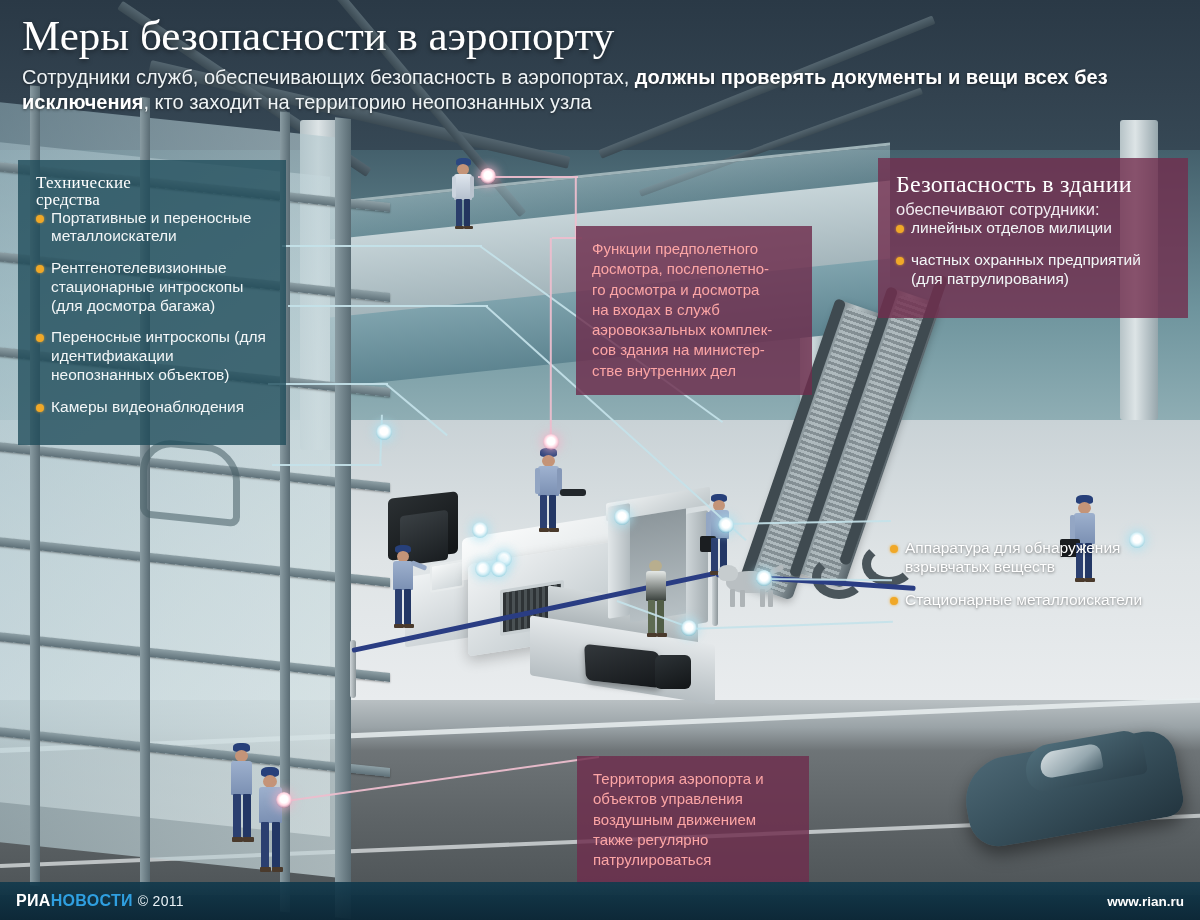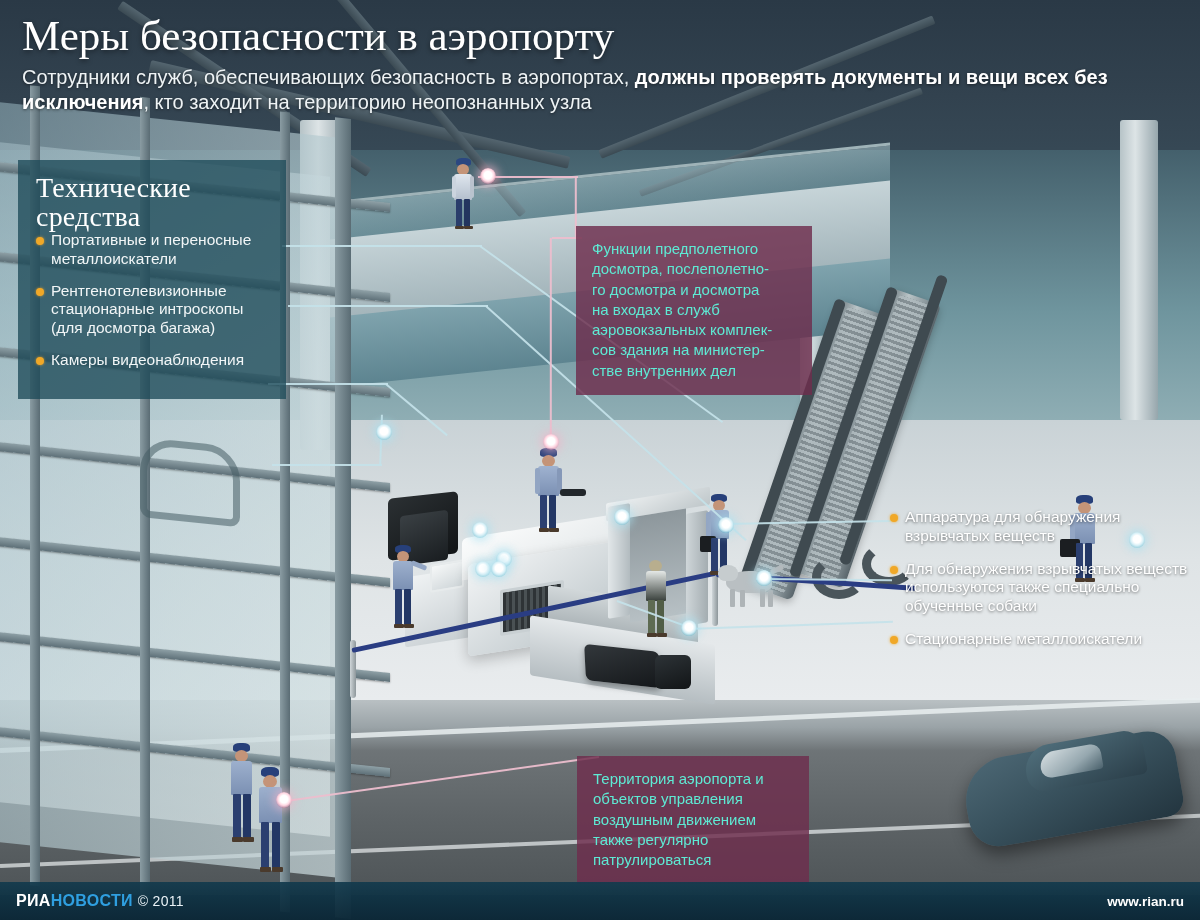--- a/index.html
+++ b/index.html
@@ -251,21 +251,21 @@
     font-size: 15.5px; line-height: 1.21; color: #f2f6f7;
   }
   .bullets li::before {
     content: ""; position: absolute; left: 0; top: 6px;
     width: 8px; height: 8px; border-radius: 50%;
     background: #f0a828; box-shadow: 0 0 3px rgba(240,168,40,.8);
   }
 
   .callout {
     position: absolute; background: rgba(110, 45, 77, .82);
-    color: #5eead4; padding: 13px 16px 14px 16px;
+    color: #fca5a5; padding: 13px 16px 14px 16px;
     font-size: 15px; line-height: 1.35;
   }
   .callout .line { display: block; white-space: pre; }
 
   .floating-bullets {
     position: absolute; list-style: none;
   }
   .floating-bullets li {
     position: relative; padding-left: 15px; margin-bottom: 14px;
     font-size: 15.5px; line-height: 1.21; color: #ffffff;
@@ -541,53 +541,61 @@
   <div class="hot" style="left:681px;top:620px;"></div>
   <div class="hot" style="left:1129px;top:532px;"></div>
   <div class="hot pink" style="left:276px;top:792px;"></div>
 
   <div class="header">
     <h1>Меры безопасности в аэропорту</h1>
     <div class="dek"><span>Сотрудники служб, обеспечивающих безопасность в аэропортах, </span><b>должны проверять документы и вещи всех без исключения</b><span>, кто заходит на территорию неопознанных узла</span></div>
   </div>
 
   <div class="panel teal" style="left:18px;top:160px;width:268px;">
-    <h2 style="font-size:28px;">
+    <h2 style="font-size:17px;">
       <span>Технические</span><br>
       <span>средства</span>
     </h2>
     <ul class="bullets">
       <li>Портативные и переносные металлоискатели</li>
       <li>Рентгенотелевизионные стационарные интроскопы (для досмотра багажа)</li>
+      <li>Переносные интроскопы (для идентифиакации неопознанных объектов)</li>
       <li>Камеры видеонаблюдения</li>
     </ul>
   </div>
 
+  <div class="panel purple" style="left:878px;top:158px;width:310px;">
+    <h2 style="font-size:24px;">Безопасность в здании</h2>
+    <div class="sub">обеспечивают сотрудники:</div>
+    <ul class="bullets">
+      <li>линейных отделов милиции</li>
+      <li>частных охранных предприятий (для патрулирования)</li>
+    </ul>
+  </div>
 
   <div class="callout" style="left:576px;top:226px;width:236px;">
     <span class="line">Функции предполетного</span>
     <span class="line">досмотра, послеполетно-</span>
     <span class="line">го досмотра и досмотра</span>
     <span class="line">на входах в служб</span>
     <span class="line">аэровокзальных комплек-</span>
     <span class="line">сов здания на министер-</span>
     <span class="line">стве внутренних дел</span>
   </div>
 
   <div class="callout" style="left:577px;top:756px;width:232px;">
     <span class="line">Территория аэропорта и</span>
     <span class="line">объектов управления</span>
     <span class="line">воздушным движением</span>
     <span class="line">также регулярно</span>
     <span class="line">патрулироваться</span>
   </div>
 
-  <ul class="floating-bullets" style="left:890px;top:508px;width:300px;">
+  <ul class="floating-bullets" style="left:890px;top:539px;width:300px;">
     <li>Аппаратура для обнаружения взрывчатых веществ</li>
-    <li>Для обнаружения взрывчатых веществ используются также специально обученные собаки</li>
     <li>Стационарные металлоискатели</li>
   </ul>
 
   <div class="footer">
     <div class="brand">
       <span class="ria">РИА</span><span class="nov">НОВОСТИ</span><span class="cpr">© 2011</span>
     </div>
     <div class="site">www.rian.ru</div>
   </div>
 

